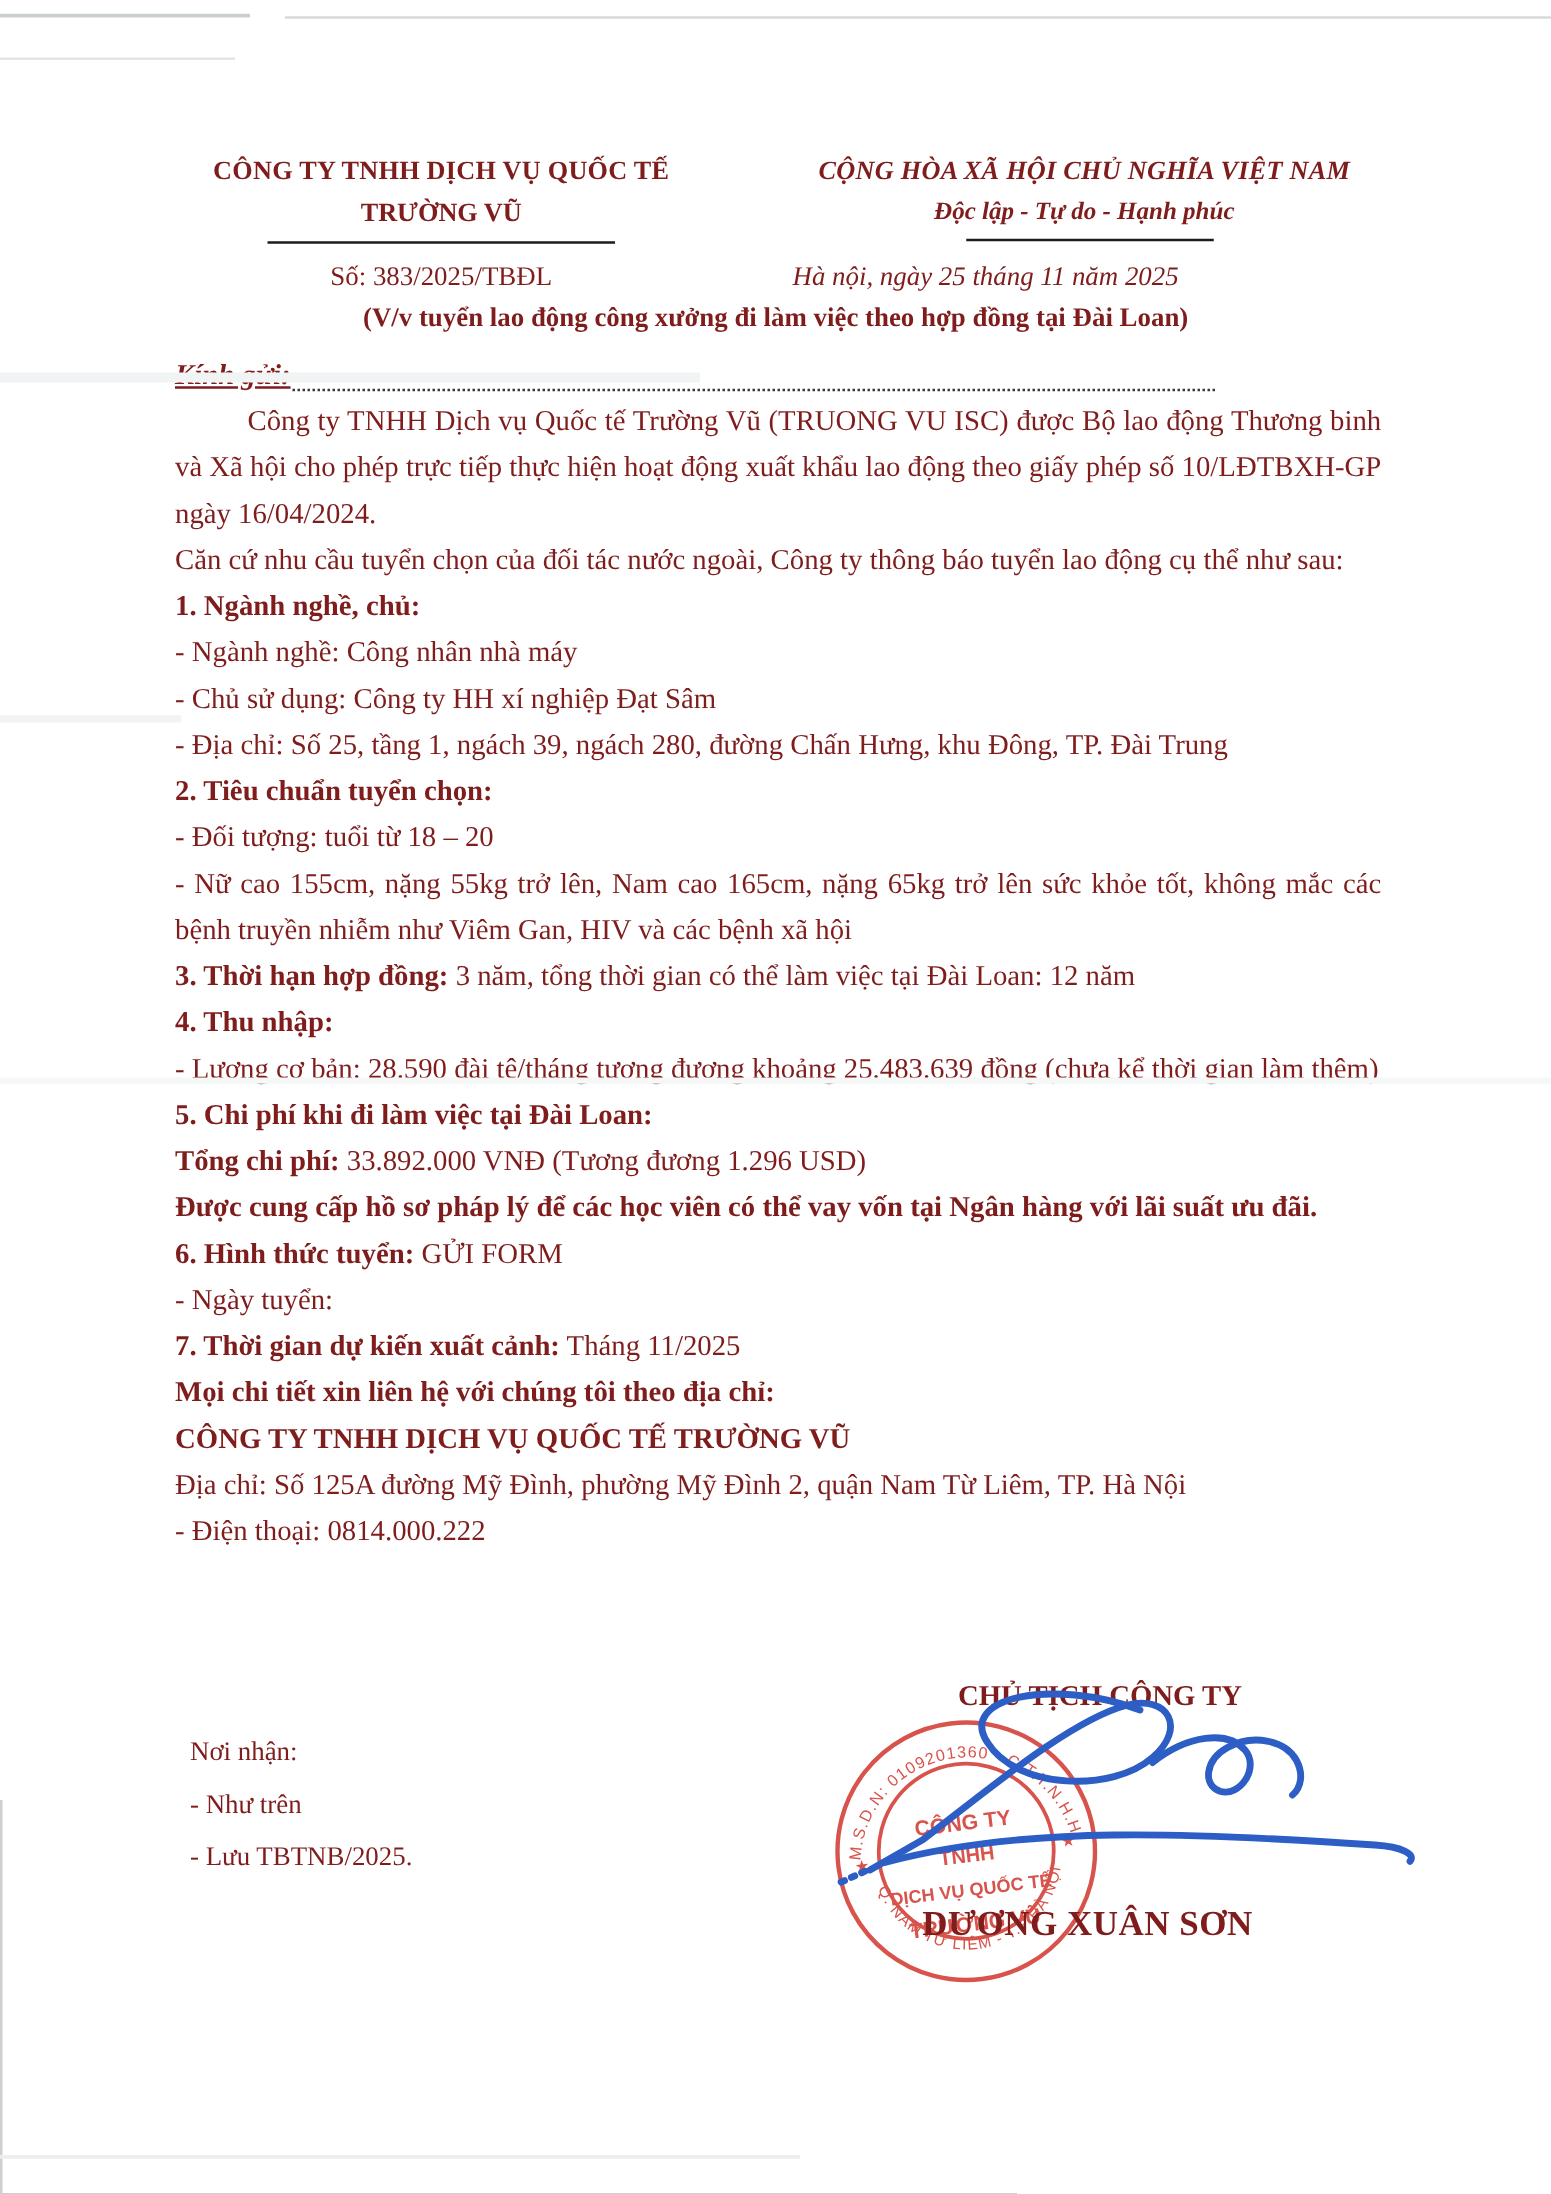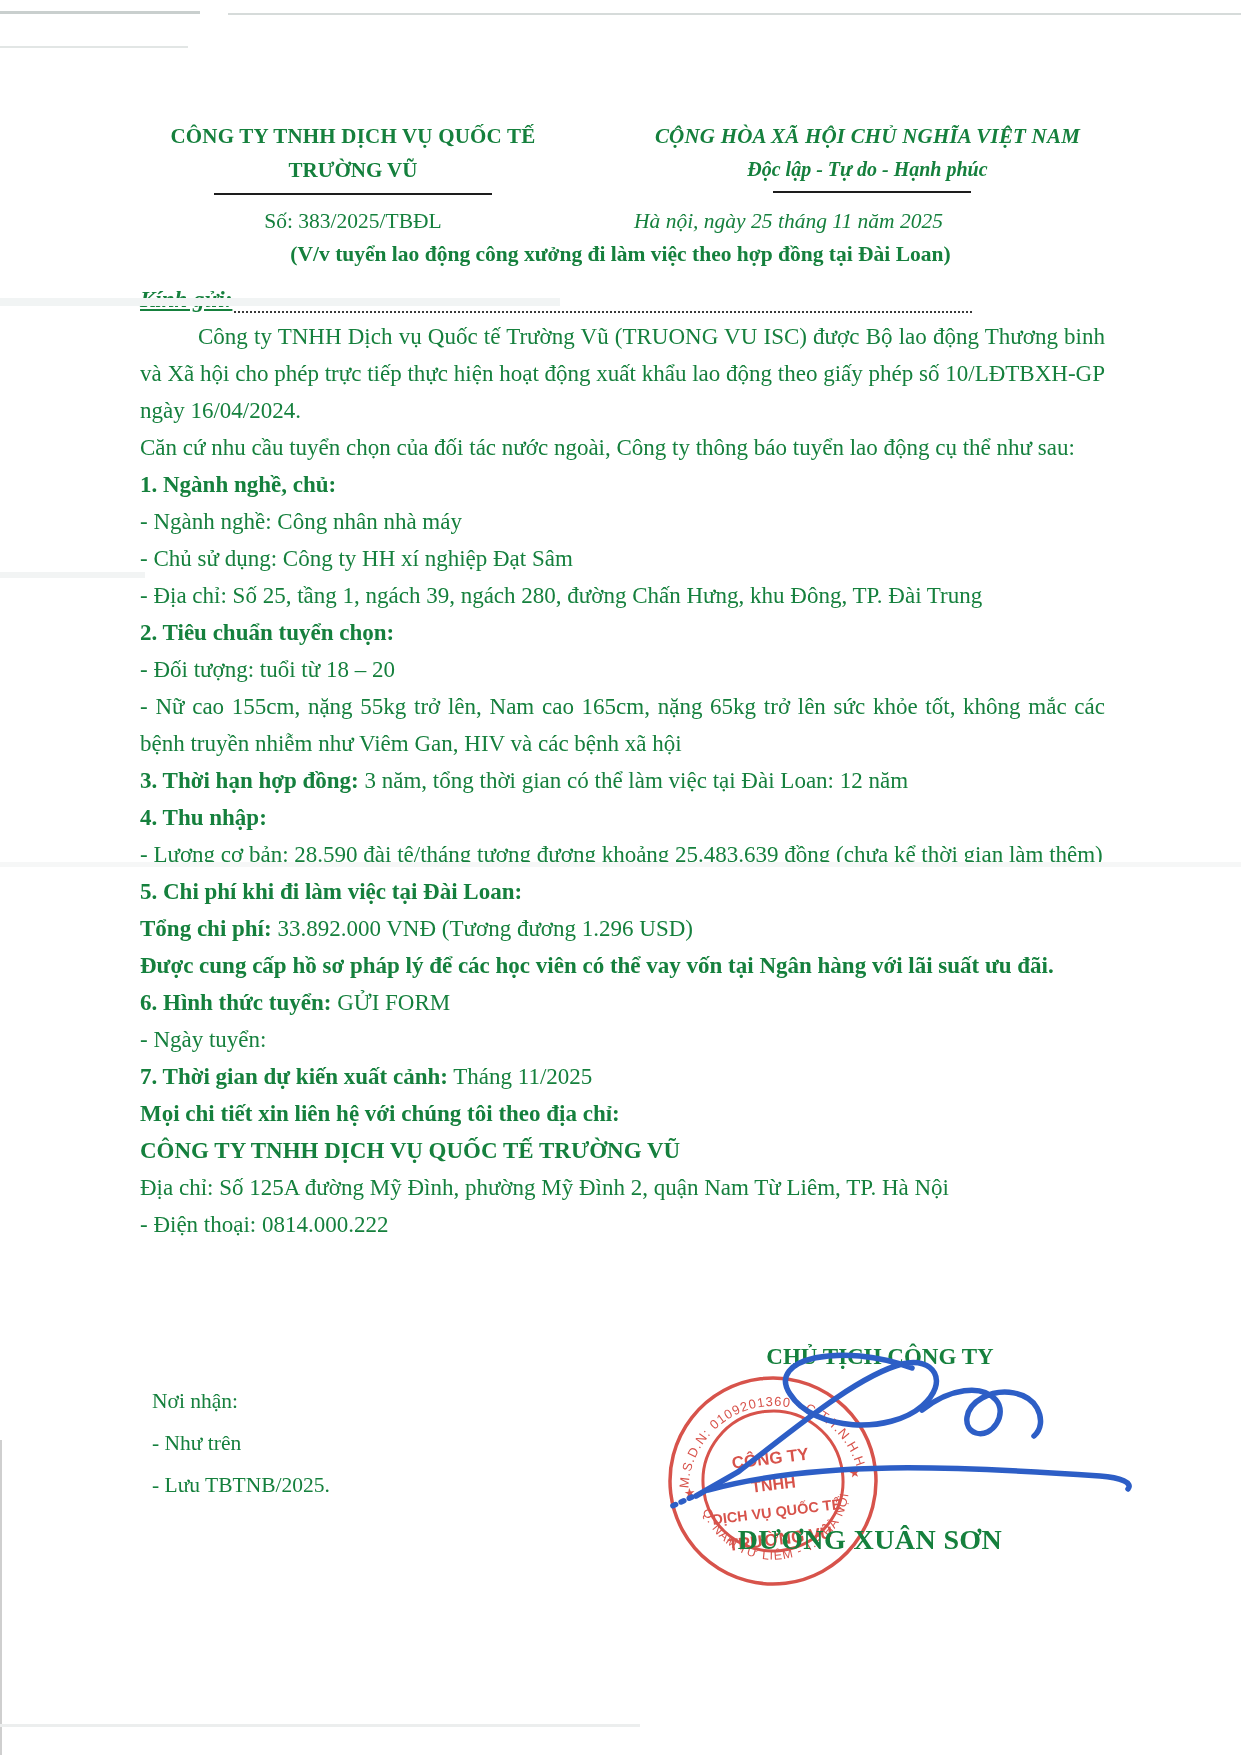--- a/index.html
+++ b/index.html
@@ -1,20 +1,20 @@
 <!DOCTYPE html>
 <html><head>
 <meta charset="utf-8">
 <style>
   html,body { margin:0; padding:0; background:#888; }
   .page {
     position:relative; width:1241px; height:1755px; margin:0 auto;
     background:#ffffff; overflow:hidden;
     font-family:"Liberation Serif","DejaVu Serif",serif;
-    color:#15803d;
+    color:#7f1d1d;
   }
   
   .artifact { position:absolute; pointer-events:none; }
 
   
   .header-row, .meta-row { display:flex; padding:0 120px 0 130px; }
   .header-row { margin-top:124px; }
   .hcol-left { flex:0 0 45%; text-align:center; }
   .hcol-right { flex:1; text-align:center; }
   .hcol-right .inner { padding-left:38px;font-style:italic; }

